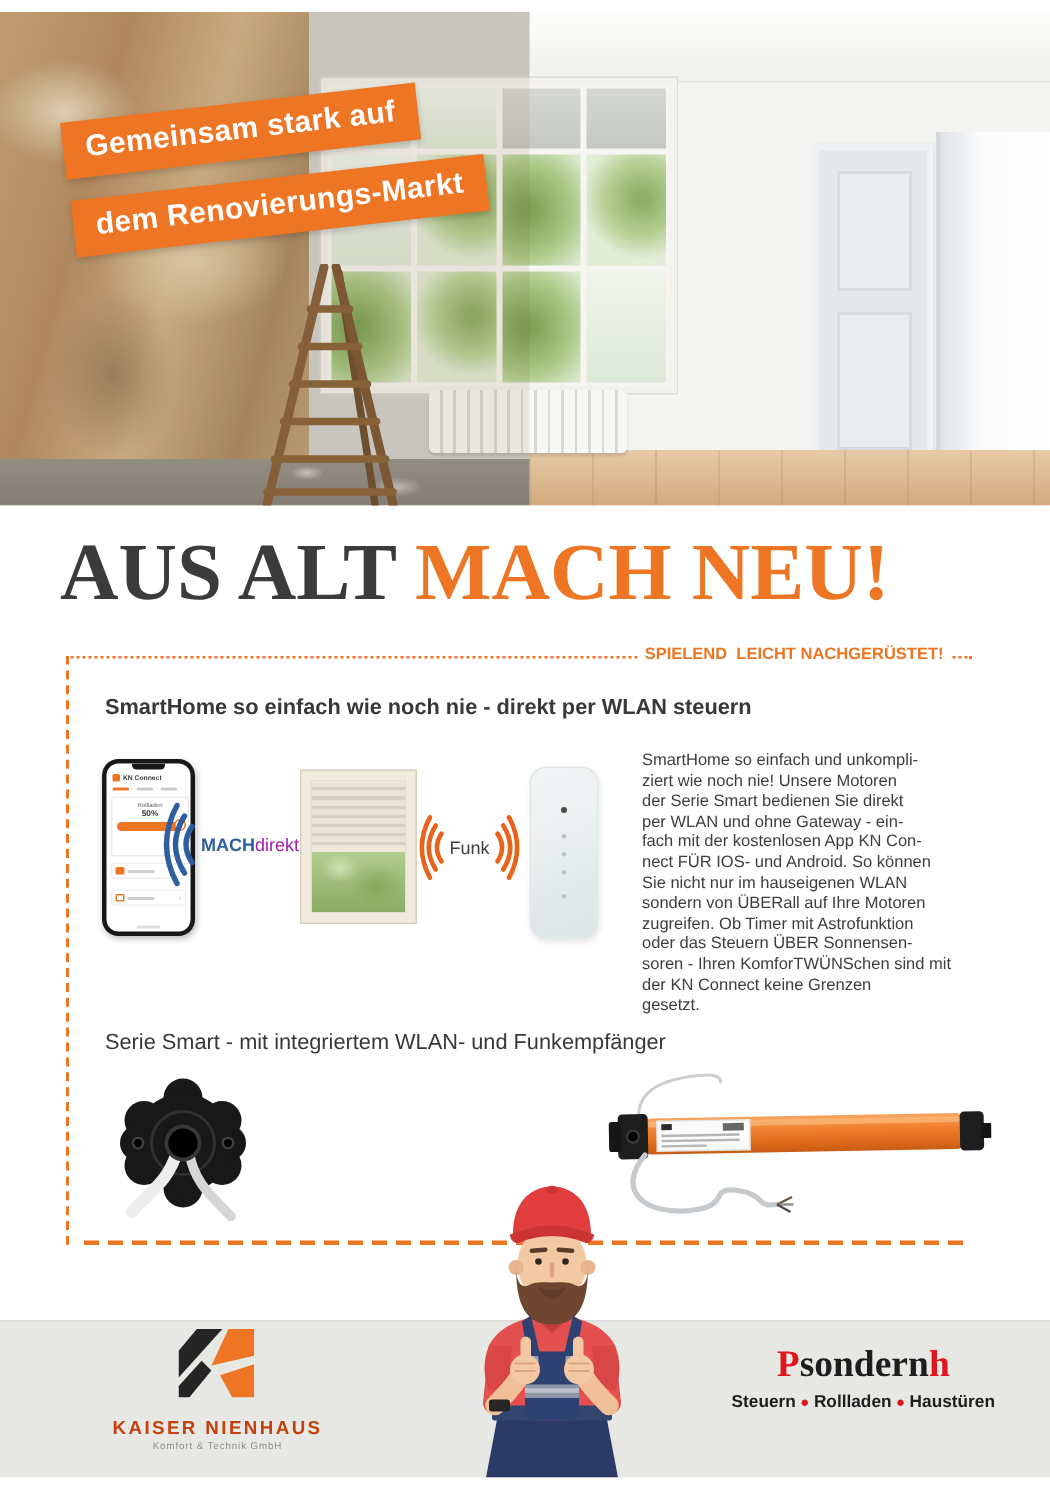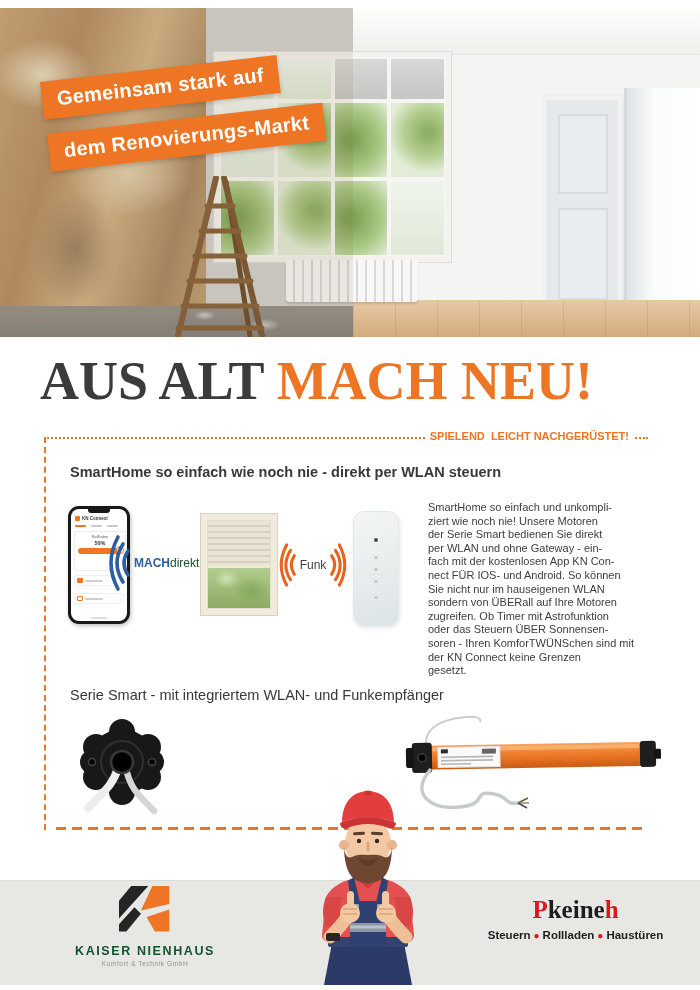--- a/index.html
+++ b/index.html
@@ -84,21 +84,21 @@
   .app-row .ric { width:6px; height:5px; background:#ED7524; border-radius:1px; }
   .app-row .rbar { width:18px; height:2px; background:#cfcfcf; border-radius:1px; }
   .app-row .chev { margin-left:auto; font-size:5px; color:#bbb; }
   .home-bar { position:absolute; left:50%; bottom:2px; transform:translateX(-50%); width:16px; height:2px; background:#ddd; border-radius:1px; }
 
   .wave-group { position:absolute; display:flex; align-items:center; justify-content:space-between; }
   .wlan-group { left:112px; top:533px; width:94px; height:60px; }
   .funk-group { left:282px; top:538px; width:62px; height:54px; }
   .wave-label { font-size:12px; white-space:nowrap; }
   .wlan-strong { color:#2E5E9E; font-weight:bold; }
-  .wlan-rest { color:#14532d; }
+  .wlan-rest { color:#a21caf; }
   .funk-label { color:#3f3f3f; font-size:12px;text-align:center; }
 
   .hw-window { position:absolute; left:200px; top:513px; width:78px; height:103px; background:#f1ebdd;
                border:1px solid #d9d1bd; box-sizing:border-box; padding:6px; }
   .hw-inner { position:relative; width:100%; height:100%; background:#fff; border:1px solid #e4decd; box-sizing:border-box; }
   .hw-blind { position:absolute; left:0; top:0; width:100%; height:52%;
               background:repeating-linear-gradient(180deg,#eae4d7 0 4px,#d7d0c1 4px 6px); }
   .hw-garden { position:absolute; left:0; top:52%; width:100%; height:48%;
               background:radial-gradient(18px 14px at 30% 30%, #cfe3b4 0%, rgba(0,0,0,0) 70%),
                          radial-gradient(24px 20px at 70% 60%, #86a95c 0%, rgba(0,0,0,0) 75%),
@@ -116,21 +116,21 @@
   .s2-body { position:absolute; left:213px; top:729px; width:160px; font-size:11px; line-height:13.6px;
              color:#3d3d3d; white-space:pre-line; }
 
   .motor-head { position:absolute; left:72px; top:716px; }
   .motor-tube { position:absolute; left:396px; top:708px; }
 
   
   .footer { position:absolute; left:0; top:880px; width:700px; height:105px; background:#e7e7e4; z-index:1;
             box-shadow:inset 0 1px 0 #dedcd8; }
   .kn-block { position:absolute; left:70px; top:886px; width:150px; text-align:center; z-index:2; }
-  .kn-name { font-size:12.5px; font-weight:bold; letter-spacing:1.6px; color:#14532d; margin-top:2px; white-space:nowrap; }
+  .kn-name { font-size:12.5px; font-weight:bold; letter-spacing:1.6px; color:#c2410c; margin-top:2px; white-space:nowrap; }
   .kn-sub { font-size:6.5px; color:#8f8f8f; letter-spacing:.6px; margin-top:2px; }
   .pt-block { position:absolute; left:478px; top:896px; width:195px; text-align:center; z-index:2; }
   .pt-name { font-family:"Liberation Serif", serif; font-weight:bold; font-size:25px; color:#1e1e1e; }
   .pt-red { color:#E0161F; }
   .pt-sub { margin-top:5px; font-size:11.5px; font-weight:bold; color:#1d1d1d; white-space:nowrap; }
   .pt-bullet { color:#E0161F; font-size:10px; padding:0 3px; }
   .worker { position:absolute; left:298px; top:785px; z-index:6; }
 </style>
 </head>
 <body>
@@ -354,21 +354,21 @@
       <polygon points="15,0 36,0 0,40 0,18" fill="#252525"></polygon>
       <polygon points="0,47 19,26 27,34 9,56 0,56" fill="#252525"></polygon>
       <polygon points="41,0 62,0 62,22 27,30" fill="#ED7524"></polygon>
       <polygon points="34,38 62,29 62,56 44,56" fill="#ED7524"></polygon>
     </svg>
     <div class="kn-name">KAISER NIENHAUS</div>
     <div class="kn-sub">Komfort &amp; Technik GmbH</div>
   </div>
 
   <div class="pt-block">
-    <div class="pt-name"><span class="pt-red">P</span><span>keine</span><span class="pt-red">h</span></div>
+    <div class="pt-name"><span class="pt-red">P</span><span>sondern</span><span class="pt-red">h</span></div>
     <div class="pt-sub"><span>Steuern</span><span class="pt-bullet">●</span><span>Rollladen</span><span class="pt-bullet">●</span><span>Haustüren</span></div>
   </div>
 
   <svg class="worker" width="140" height="200" viewBox="0 0 140 200">
     <path d="M34,158 L106,158 L114,200 L26,200 Z" fill="#2b3a66"></path>
     <path d="M28,112 C34,100 50,92 70,92 C90,92 106,100 112,112 L116,150 C116,158 106,162 70,162 C34,162 24,158 24,150 Z" fill="#e44f4f"></path>
     <rect x="30" y="152" width="80" height="10" rx="2" fill="#33446f"></rect>
     <path d="M58,92 L70,104 L82,92 L78,89 L70,96 L62,89 Z" fill="#c73c3c"></path>
     <rect x="62" y="80" width="16" height="16" rx="5" fill="#eab48e"></rect>
     <ellipse cx="70" cy="58" rx="23" ry="26" fill="#f3c9a4"></ellipse>

